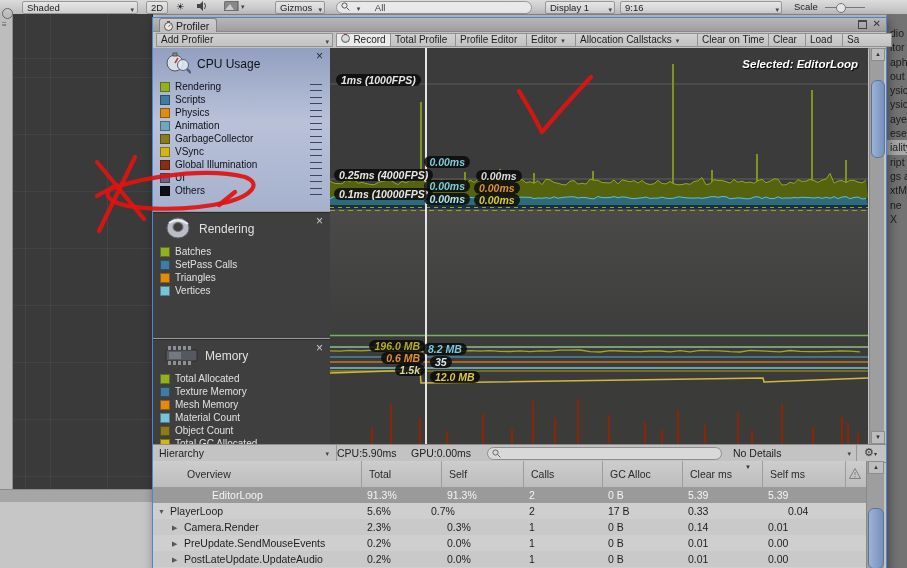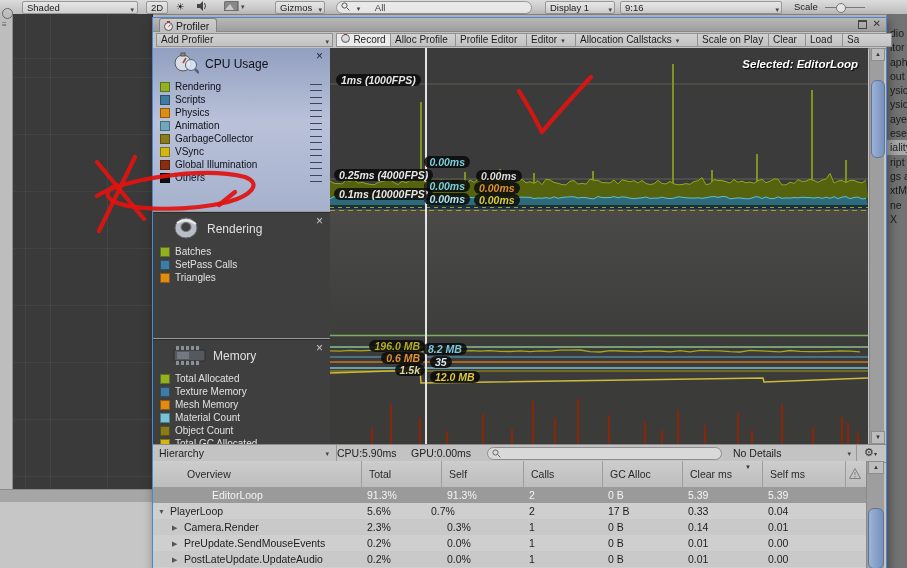--- a/index.html
+++ b/index.html
@@ -36,21 +36,21 @@
   .pbtn{position:absolute;top:1px;height:12px;line-height:12px;background:linear-gradient(#d2d2d2,#c2c2c2);border:1px solid #919191;padding:0 4px;font-size:10px;color:#1d1d1d;white-space:nowrap;overflow:hidden;}
   .pbtn.active{background:#ececec;}
   .recdot{display:inline-block;width:7px;height:7px;border-radius:50%;background:#d8dce2;border:1px solid #666;box-shadow:inset 0 -1px 0 #aaa;position:relative;top:0px;margin-right:3px;}
   .recdot:after{content:"";position:absolute;left:2px;top:-2px;width:3px;height:2px;background:#b03028;}
   
   #modules{position:absolute;left:0;top:30px;width:177px;height:396px;}
   .module{position:absolute;left:0;width:177px;overflow:hidden;border-bottom:1px solid #9a9a9a;}
   .module.cpu{top:0;height:163px;background:linear-gradient(180deg,#929fc0,#b9c2d9 45%,#a6b1cd);color:#101018;}
   .module.rendering{top:164px;height:125px;background:#3f3f3f;color:#e0e0e0;border-top:1px solid #2c2c2c;}
   .module.memory{top:291px;height:105px;background:#3f3f3f;color:#e0e0e0;border-top:1px solid #2c2c2c;}
-  .mod-header{position:relative;height:32px;display:flex;align-items:center;padding-left:20px;gap:6px;}
+  .mod-header{position:relative;height:32px;display:flex;align-items:center;padding-left:12px;gap:6px;}
   .mod-title{font-size:12px;}
   .mod-close{position:absolute;right:7px;top:3px;font-size:12px;line-height:10px;color:inherit;opacity:.85;cursor:default;}
   .mod-item{position:relative;height:13px;display:flex;align-items:center;padding-left:7px;gap:5px;font-size:10px;}
   .swatch{width:8px;height:8px;display:inline-block;border:1px solid rgba(0,0,0,.35);}
   .module.cpu .mod-item{height:13px;}
   .handle{position:absolute;right:8px;top:4px;width:12px;height:5px;border-top:1.5px solid #3c4560;border-bottom:1.5px solid #3c4560;}
   
   .chart{position:absolute;left:177px;width:538px;overflow:hidden;font-style:italic;}
   #cpu-chart{top:30px;height:161px;background:#3b3b3b;}
   #render-chart{top:191px;height:128px;background:linear-gradient(#4a4a48,#3d3d3b);}
@@ -183,25 +183,25 @@
       </div>
     </div>
     <div class="panemenu">▾☰</div>
 
     <div class="ptoolbar">
       <div class="pbtn" style="left:3px;width:167px;">
         <span>Add Profiler</span>
         <span class="tb-caret" style="position:absolute;right:3px;top:2px;">▾</span>
       </div>
       <div class="pbtn active" style="left:183px;width:45px;text-align:center;"><span class="recdot"></span><span>Record</span></div>
-      <div class="pbtn" style="left:237px;width:56px;">Alloc Profile</div>
+      <div class="pbtn" style="left:237px;width:56px;">Total Profile</div>
       <div class="pbtn" style="left:302px;width:62px;">Profile Editor</div>
       <div class="pbtn" style="left:373px;width:40px;"><span>Editor</span><span class="tb-caret">▾</span></div>
       <div class="pbtn" style="left:422px;width:113px;"><span>Allocation Callstacks</span><span class="tb-caret">▾</span></div>
-      <div class="pbtn" style="left:544px;width:62px;">Scale on Play</div>
+      <div class="pbtn" style="left:544px;width:62px;">Clear on Time</div>
       <div class="pbtn" style="left:615px;width:28px;">Clear</div>
       <div class="pbtn" style="left:652px;width:28px;">Load</div>
       <div class="pbtn" style="left:689px;width:40px;">Sa</div>
     </div>
 
     <div id="modules">
         <div class="module cpu">
           <div class="mod-header">
             <span class="mod-icon"><svg width="26" height="22" viewBox="0 0 26 22">
                 <circle cx="10" cy="11" r="8" fill="#d9dde6" stroke="#555"></circle>
@@ -242,20 +242,25 @@
             <span class="swatch" style="background: rgb(210, 182, 20);"></span>
             <span class="mod-label">VSync</span>
             <span class="handle"></span>
           </div>
           <div class="mod-item">
             <span class="swatch" style="background: rgb(138, 46, 18);"></span>
             <span class="mod-label">Global Illumination</span>
             <span class="handle"></span>
           </div>
           <div class="mod-item">
+            <span class="swatch" style="background: rgb(109, 100, 134);"></span>
+            <span class="mod-label">UI</span>
+            <span class="handle"></span>
+          </div>
+          <div class="mod-item">
             <span class="swatch" style="background: rgb(14, 14, 20);"></span>
             <span class="mod-label">Others</span>
             <span class="handle"></span>
           </div>
         </div>
         <div class="module rendering">
           <div class="mod-header">
             <span class="mod-icon"><svg width="28" height="24" viewBox="0 0 28 24">
                 <ellipse cx="13" cy="12" rx="11" ry="10" fill="#b9bdc6" stroke="#62666e"></ellipse>
                 <ellipse cx="13" cy="11" rx="5" ry="4.5" fill="#3f3f3f" stroke="#777"></ellipse>
@@ -268,20 +273,24 @@
             <span class="swatch" style="background: rgb(147, 176, 34);"></span>
             <span class="mod-label">Batches</span>
           </div>
           <div class="mod-item">
             <span class="swatch" style="background: rgb(65, 123, 161);"></span>
             <span class="mod-label">SetPass Calls</span>
           </div>
           <div class="mod-item">
             <span class="swatch" style="background: rgb(224, 139, 18);"></span>
             <span class="mod-label">Triangles</span>
+          </div>
+          <div class="mod-item">
+            <span class="swatch" style="background: rgb(121, 196, 212);"></span>
+            <span class="mod-label">Vertices</span>
           </div>
         </div>
         <div class="module memory">
           <div class="mod-header">
             <span class="mod-icon"><svg width="34" height="22" viewBox="0 0 34 22">
                 <rect x="1" y="6" width="31" height="11" rx="1" fill="#55595f" stroke="#2c2c2c"></rect>
                 <rect x="3" y="2" width="3" height="4" fill="#8b8f96"></rect>
                 <rect x="8" y="2" width="3" height="4" fill="#8b8f96"></rect>
                 <rect x="13" y="2" width="3" height="4" fill="#8b8f96"></rect>
                 <rect x="18" y="2" width="3" height="4" fill="#8b8f96"></rect>
@@ -461,21 +470,21 @@
           <span class="tval" style="left: 615px;">5.39</span>
         </div>
         <div class="trow">
           <span class="arrow" style="left: 5px;">▼</span>
           <span class="tname" style="left: 17px;">PlayerLoop</span>
           <span class="tval" style="left: 214px;">5.6%</span>
           <span class="tval" style="left: 278px;">0.7%</span>
           <span class="tval" style="left: 376px;">2</span>
           <span class="tval" style="left: 455px;">17 B</span>
           <span class="tval" style="left: 535px;">0.33</span>
-          <span class="tval" style="left: 615px; text-align: right;">0.04</span>
+          <span class="tval" style="left: 635px; text-align: right;">0.04</span>
         </div>
         <div class="trow">
           <span class="arrow" style="left: 19px;">▶</span>
           <span class="tname" style="left: 31px;">Camera.Render</span>
           <span class="tval" style="left: 214px;">2.3%</span>
           <span class="tval" style="left: 294px;">0.3%</span>
           <span class="tval" style="left: 376px;">1</span>
           <span class="tval" style="left: 455px;">0 B</span>
           <span class="tval" style="left: 535px;">0.14</span>
           <span class="tval" style="left: 615px;">0.01</span>

